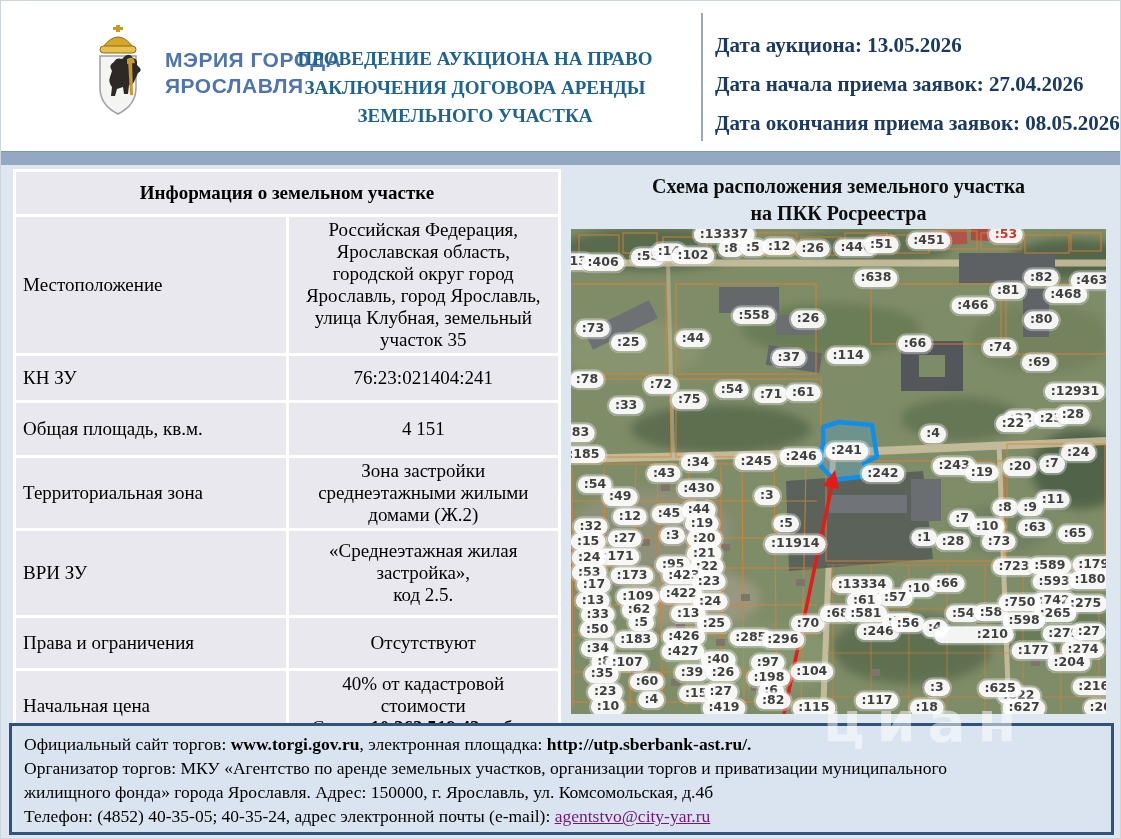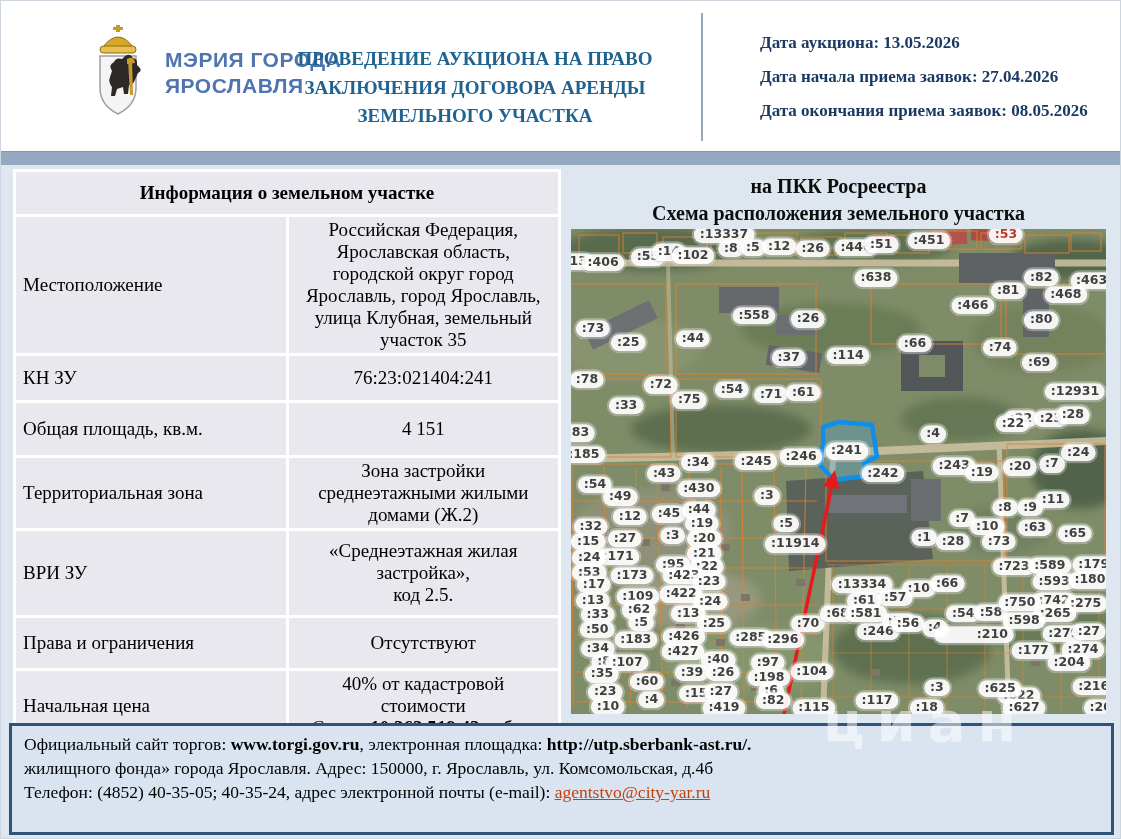--- a/index.html
+++ b/index.html
@@ -6,21 +6,21 @@
   .page{position:relative;width:1121px;height:839px;background:#fff;border:1px solid #cdd5de;
         box-sizing:border-box;overflow:hidden;font-family:"Liberation Serif","DejaVu Serif",serif;}
   
   .header{position:absolute;left:0;top:0;width:1121px;height:150px;background:#fff;}
   .logo{position:absolute;left:86px;top:22px;display:flex;align-items:center;gap:16px;}
   .logo-text{font-family:"Liberation Sans","DejaVu Sans",sans-serif;font-weight:bold;
              font-size:21px;color:#4f74b0;line-height:1.25;letter-spacing:.5px;}
   .doc-title{position:absolute;left:278px;top:44px;width:392px;text-align:center;
              font-weight:bold;font-size:19px;color:#1f6391;line-height:1.5;}
   .vdiv{position:absolute;left:700px;top:12px;width:2px;height:128px;background:#9aa7b5;}
-  .dates{position:absolute;left:714px;top:32px;color:#1b3a63;font-weight:bold;font-size:17px;margin-left:45px;}
+  .dates{position:absolute;left:714px;top:32px;color:#1b3a63;font-weight:bold;font-size:21px;}
   .date-line{margin-bottom:14px;white-space:nowrap;}
   
   .bar{position:absolute;left:0;top:150px;width:1121px;height:14px;background:#93a9c1;
        border-top:1px solid #7e96ad;box-sizing:border-box;}
   
   .content{position:absolute;left:0;top:164px;width:1121px;height:837px;background:#dee6ef;}
   
   table.info{position:absolute;left:12px;top:4px;width:548px;border-collapse:collapse;table-layout:fixed;}
   table.info td{border:3px solid #ffffff;background:#e9e8ef;font-size:19px;color:#000;vertical-align:middle;}
   td.thead{background:#8dc63f;text-align:center;font-weight:bold;font-size:20px;height:40px;}
@@ -36,21 +36,21 @@
   .plabel{position:absolute;transform:translate(-50%,-50%);background:rgba(255,255,255,.93);
           border-radius:9px;padding:1px 6px 2px;font-family:"DejaVu Sans","Liberation Sans",sans-serif;
           font-weight:bold;font-size:12.5px;color:#3f3f3f;white-space:nowrap;line-height:1.15;
           box-shadow:0 0 0 2px rgba(255,255,255,.35),0 1px 2px rgba(0,0,0,.3);z-index:3;}
   .plabel.red{color:#c0392b;}
   .plabel.sel{z-index:5;}
   
   .footer{position:absolute;left:8px;top:558px;width:1105px;height:112px;background:#dae4f0;
           border:3px solid #2f5379;box-sizing:border-box;padding:6px 12px 4px;font-size:17.5px;
           color:#000;line-height:24px;z-index:6;}
-  .footer a{color:#c2410c;text-decoration:underline;}
+  .footer a{color:#701a75;text-decoration:underline;}
   .watermark{position:absolute;left:822px;top:524px;z-index:7;pointer-events:none;
              font-family:"DejaVu Sans",sans-serif;font-weight:bold;font-size:56px;
              color:rgba(255,255,255,.5);letter-spacing:12px;}
 </style>
 </head>
 <body>
 
 <div class="page">
 
   <div class="header">
@@ -129,22 +129,22 @@
             <td class="lbl">Начальная цена</td>
             <td class="val">
               <div><span>40% от кадастровой стоимости</span></div>
               <div><span>Сумма </span><b>10 363 519,43</b><span> рубль.</span></div>
             </td>
           </tr>
         </tbody>
     </table>
 
     <div class="map-title">
+      <div>Схема расположения земельного участка</div>
       <div>на ПКК Росреестра</div>
-      <div>Схема расположения земельного участка</div>
     </div>
 
     <div class="map">
       <svg width="535" height="485" viewBox="0 0 535 485">
         <defs>
             <filter id="soft" x="-20%" y="-20%" width="140%" height="140%">
               <feGaussianBlur stdDeviation="5"></feGaussianBlur>
             </filter>
           </defs>
         <rect width="535" height="485" fill="#7f8c68"></rect>
@@ -439,18 +439,19 @@
           <div class="plabel" style="left: 66.5%; top: 98.7%;">:18</div>
           <div class="plabel" style="left: 84.7%; top: 98.8%;">:627</div>
           <div class="plabel" style="left: 99%; top: 98.7%;">:20</div>
           <div class="plabel red" style="left: 81.3%; top: 1.2%;">:53</div>
           <div class="plabel sel" style="left: 51.5%; top: 45.8%;">:241</div>
         </div>
     </div>
 
     <div class="footer">
         <div><span>Официальный сайт торгов: </span><b>www.torgi.gov.ru</b><span>,  электронная площадка: </span><b>http://utp.sberbank-ast.ru/.</b></div>
+        <div><span>Организатор торгов: МКУ «Агентство по аренде земельных участков, организации торгов и приватизации муниципального</span></div>
         <div><span>жилищного фонда» города Ярославля. Адрес: 150000,  г. Ярославль, ул. Комсомольская, д.4б</span></div>
         <div><span>Телефон:  (4852) 40-35-05;  40-35-24,  адрес электронной почты (e-mail):  </span><a href="#">agentstvo@city-yar.ru</a></div>
       </div>
     <div class="watermark">циан</div>
   </div>
 </div>
 
 </body></html>

